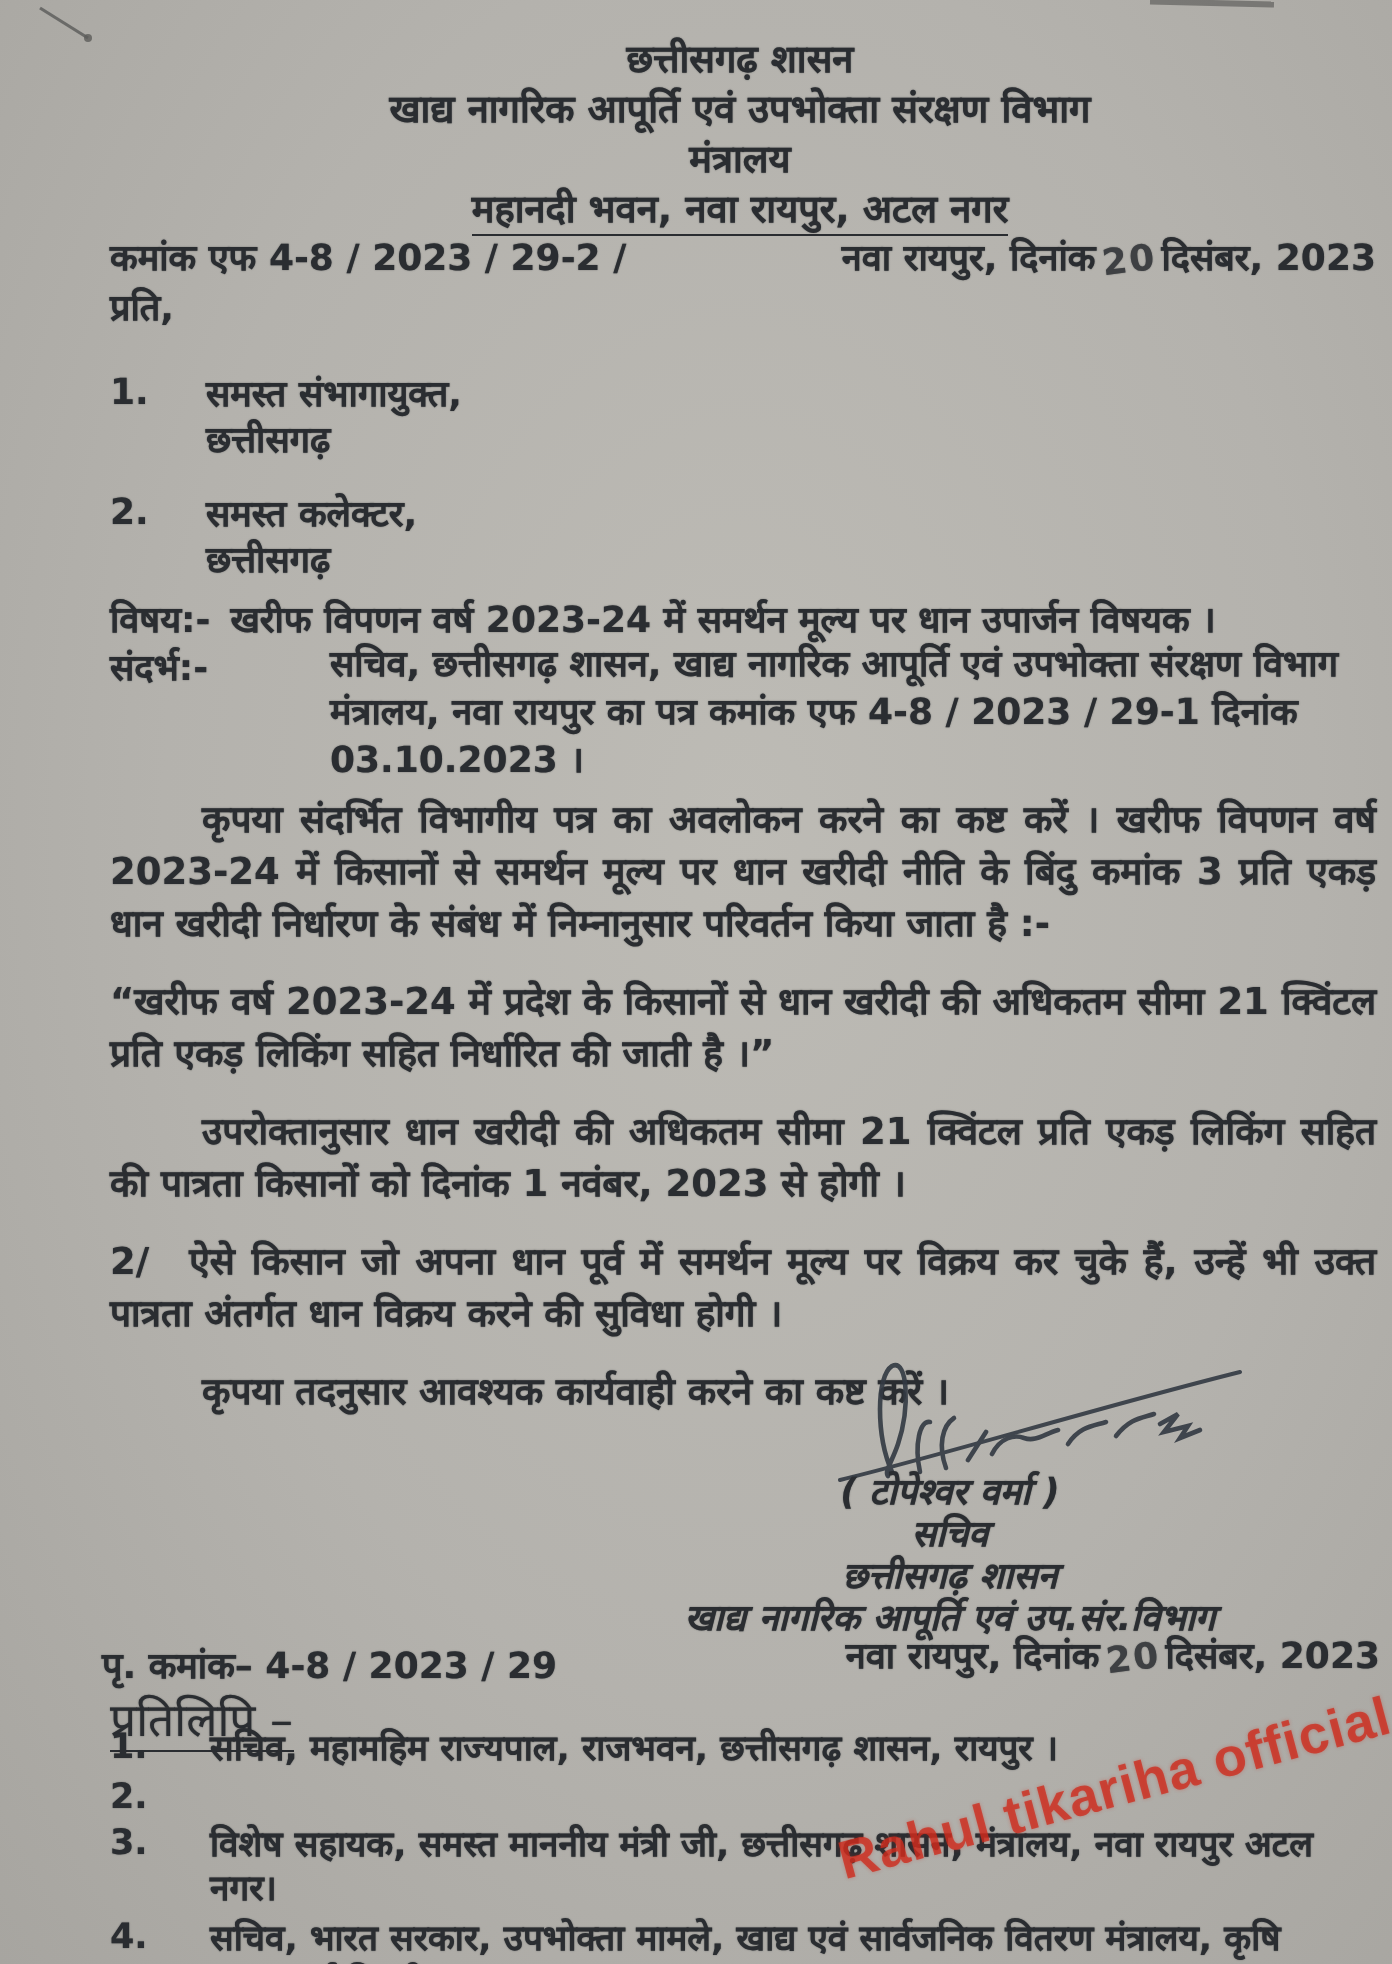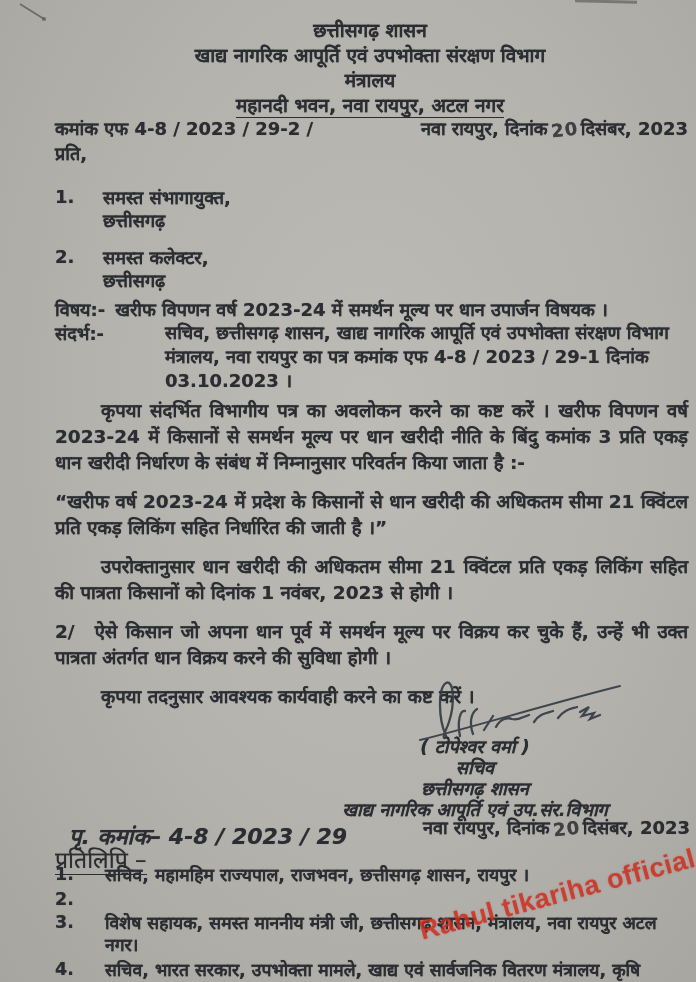--- a/index.html
+++ b/index.html
@@ -36,21 +36,21 @@
   
   .bodyblk{top:398px;font-size:18.5px;}
   .bodyblk p{margin:0 0 13px 0;line-height:26px;text-align:justify;}
   .indent{text-indent:46px;}
   .p4num{display:inline-block;margin-right:20px;}
   
   .sig-svg{position:absolute;left:408px;top:678px;}
   .sigblk{position:absolute;left:330px;top:736px;width:290px;text-align:center;font-size:18px;font-style:italic;}
   .sigblk div{line-height:21px;}
   .sig-date{position:absolute;right:50px;top:815px;font-size:18px;}
-  .pukramank{position:absolute;left:69px;top:820px;font-size:22px;font-style:italic;}
+  .pukramank{position:absolute;left:51px;top:820px;font-size:18px;}
   .copylab{position:absolute;left:55px;top:843px;font-size:23px;font-weight:400;}
   
   .copies{top:864px;font-size:17.5px;}
   .copies .row{display:flex;margin-bottom:3px;}
   .copies .num{width:50px;flex:none;}
   .copies .t{line-height:22px;max-width:566px;}
   .hand{display:inline-block;transform:rotate(-7deg) translateY(1px);margin:0 3px;opacity:.85;letter-spacing:1px;}
   
   .watermark{
     position:absolute;left:420px;top:916px;white-space:nowrap;

